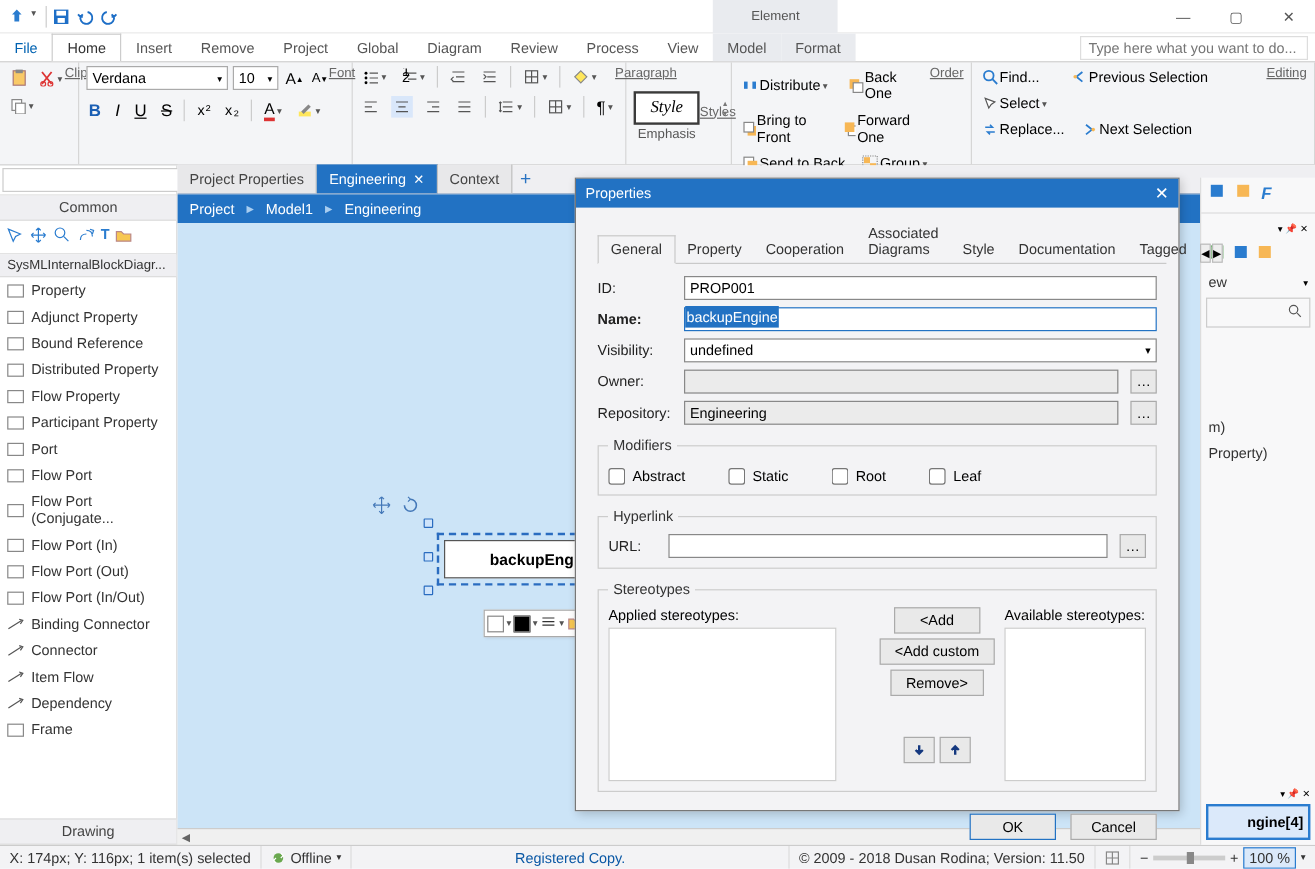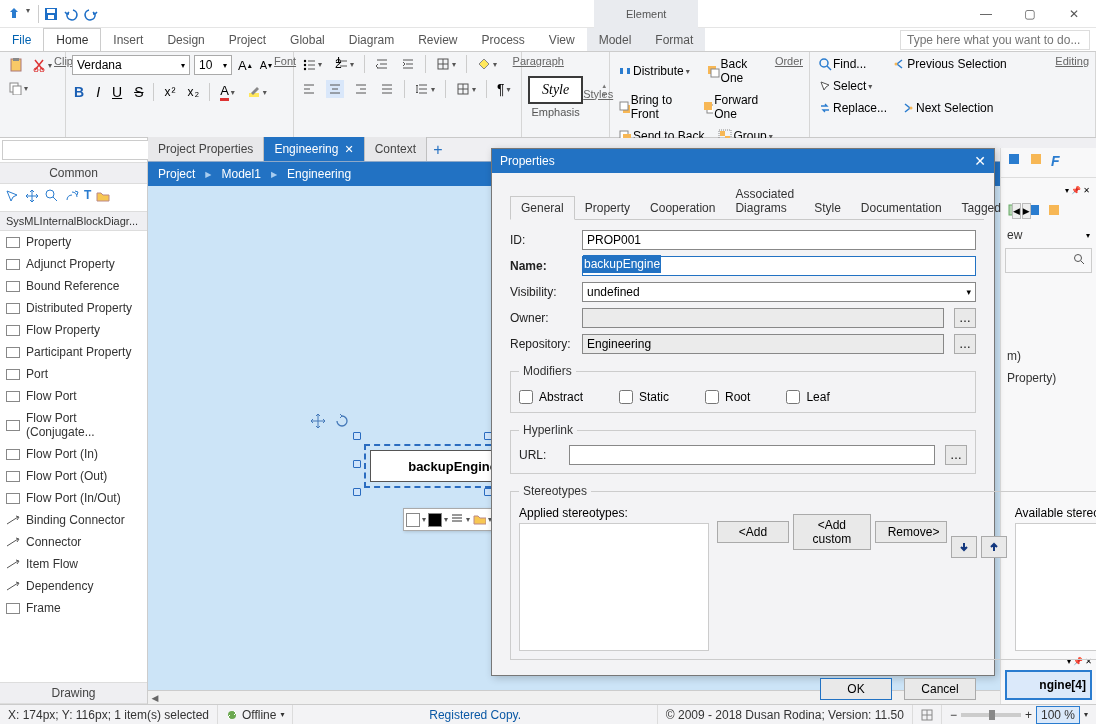--- a/index.html
+++ b/index.html
@@ -47,21 +47,21 @@
 .bcrumb .sep { color: #a8cdf0; font-size: 8px; }
 .canvas { position: absolute; top: 48px; left: 0; right: 0; bottom: 14px; background: #cce4f7; }
 .shape { position: absolute; left: 222px; top: 264px; transform: translate(0,0); width: 236px; height: 32px; background: #fff; border: 1px solid #555; display: flex; align-items: center; justify-content: center; font-weight: bold; font-size: 13px; }
 .sel-outline { position: absolute; left: 216px; top: 258px; width: 248px; height: 44px; border: 2px dashed #2a6cc0; }
 .handle { position: absolute; width: 8px; height: 8px; border: 1px solid #2a6cc0; background: #cfe4fb; border-radius: 1px; }
 .float-tb { position: absolute; left: 255px; top: 322px; background: #fff; border: 1px solid #aaa; display: flex; align-items: center; gap: 2px; padding: 2px; box-shadow: 1px 1px 3px rgba(0,0,0,.15); }
 .float-tb .sw { width: 14px; height: 14px; border: 1px solid #888; }
 .scroll-h { position: absolute; bottom: 0; left: 0; right: 0; height: 14px; background: #f0f0f0; border-top: 1px solid #ccc; display: flex; align-items: center; }
 .scroll-h .btn { width: 14px; text-align: center; font-size: 9px; color: #666; }
 .scroll-h .track { flex: 1; background: #f0f0f0; }
-.props-dlg { position: absolute; left: 491px; top: 148px; width: 504px; height: 528px; background: #f3f3f5; border: 1px solid #777; box-shadow: 2px 2px 8px rgba(0,0,0,.2); display: flex; flex-direction: column; z-index: 50; }
+.props-dlg { position: absolute; left: 479px; top: 148px; width: 504px; height: 528px; background: #f3f3f5; border: 1px solid #777; box-shadow: 2px 2px 8px rgba(0,0,0,.2); display: flex; flex-direction: column; z-index: 50; }
 .props-dlg .dlg-title { background: #2272c3; color: #fff; padding: 4px 8px; font-size: 12px; display: flex; justify-content: space-between; align-items: center; }
 .props-dlg .dlg-title .xx { font-size: 14px; cursor: pointer; }
 .dlg-body { flex: 1; padding: 0; display: flex; flex-direction: column; }
 .dlg-tabs { display: flex; border-bottom: 1px solid #c9c9c9; margin: 10px 10px 0 18px; align-items: flex-end; }
 .dlg-tab { padding: 4px 10px; color: #333; font-size: 12px; }
 .dlg-tab.active { border: 1px solid #c9c9c9; border-bottom: 1px solid #f3f3f5; background: #f3f3f5; margin-bottom: -1px; }
 .dlg-tabs .nav-btn { border: 1px solid #bbb; background: #eee; width: 14px; height: 16px; display: flex; align-items: center; justify-content: center; font-size: 9px; margin-left: 1px; }
 .dlg-form { padding: 10px 18px; display: flex; flex-direction: column; gap: 6px; }
 .frow { display: flex; align-items: center; gap: 10px; }
 .flbl { width: 62px; color: #222; }
@@ -69,21 +69,21 @@
 .fin { flex: 1; border: 1px solid #888; height: 20px; padding: 0 4px; background: #fff; }
 .fin.combo { display: flex; align-items: center; justify-content: space-between; }
 .fin.ro { background: #ebebeb; }
 .smbtn { width: 22px; height: 20px; border: 1px solid #aaa; background: #e9e9e9; display: flex; align-items: center; justify-content: center; }
 fieldset { border: 1px solid #ccc; padding: 8px; margin-top: 4px; }
 legend { padding: 0 4px; color: #333; }
 .cbrow { display: flex; gap: 36px; padding-top: 4px; }
 .cbrow label { display: flex; align-items: center; gap: 6px; }
 .cbrow input { width: 14px; height: 14px; }
 .stereo-box { border: 1px solid #ccc; background: #fff; width: 190px; height: 128px; }
-.stereo-mid { display: flex; flex-direction: row; gap: 4px; align-items: center; }
+.stereo-mid { display: flex; flex-direction: column; gap: 4px; align-items: center; }
 .stereo-mid button, .dlg-foot button { border: 1px solid #aaa; background: #e9e9e9; padding: 3px 12px; min-width: 72px; }
 .arrow-btns { display: flex; gap: 4px; margin-top: 30px; }
 .arrow-btns .ab { width: 26px; height: 22px; border: 1px solid #aaa; background: #e9e9e9; display: flex; align-items: center; justify-content: center; }
 .dlg-foot { display: flex; justify-content: flex-end; gap: 12px; padding: 8px 18px 12px; }
 .dlg-foot .ok { border: 1px solid #2272c3; padding: 3px 26px; }
 .status { position: absolute; bottom: 0; left: 0; right: 0; height: 20px; background: #f3f3f5; border-top: 1px solid #ccc; display: flex; align-items: center; font-size: 11px; color: #333; }
 .status > div { padding: 0 8px; border-right: 1px solid #dcdcdc; display: flex; align-items: center; gap: 4px; height: 100%; }
 .status a { color: #0a58a5; }
 .right-strip { position: absolute; right: 0; top: 148px; width: 96px; bottom: 20px; background: #f8f8f9; border-left: 1px solid #ddd; z-index: 10; }
 .right-strip .row { display: flex; align-items: center; gap: 6px; padding: 4px 6px; }
@@ -118,21 +118,21 @@
     <div class="win-btn">—</div>
     <div class="win-btn">▢</div>
     <div class="win-btn">✕</div>
   </div>
 </div>
 
 <div class="menubar">
   <div class="menu-item file">File</div>
   <div class="menu-item active">Home</div>
   <div class="menu-item">Insert</div>
-  <div class="menu-item">Design</div>
+  <div class="menu-item">Remove</div>
   <div class="menu-item">Project</div>
   <div class="menu-item">Global</div>
   <div class="menu-item">Diagram</div>
   <div class="menu-item">Review</div>
   <div class="menu-item">Process</div>
   <div class="menu-item">View</div>
   <div class="menu-item ctx1">Model</div>
   <div class="menu-item ctx2">Format</div>
   <input class="tellme" placeholder="Type here what you want to do..." style="">
 </div>

